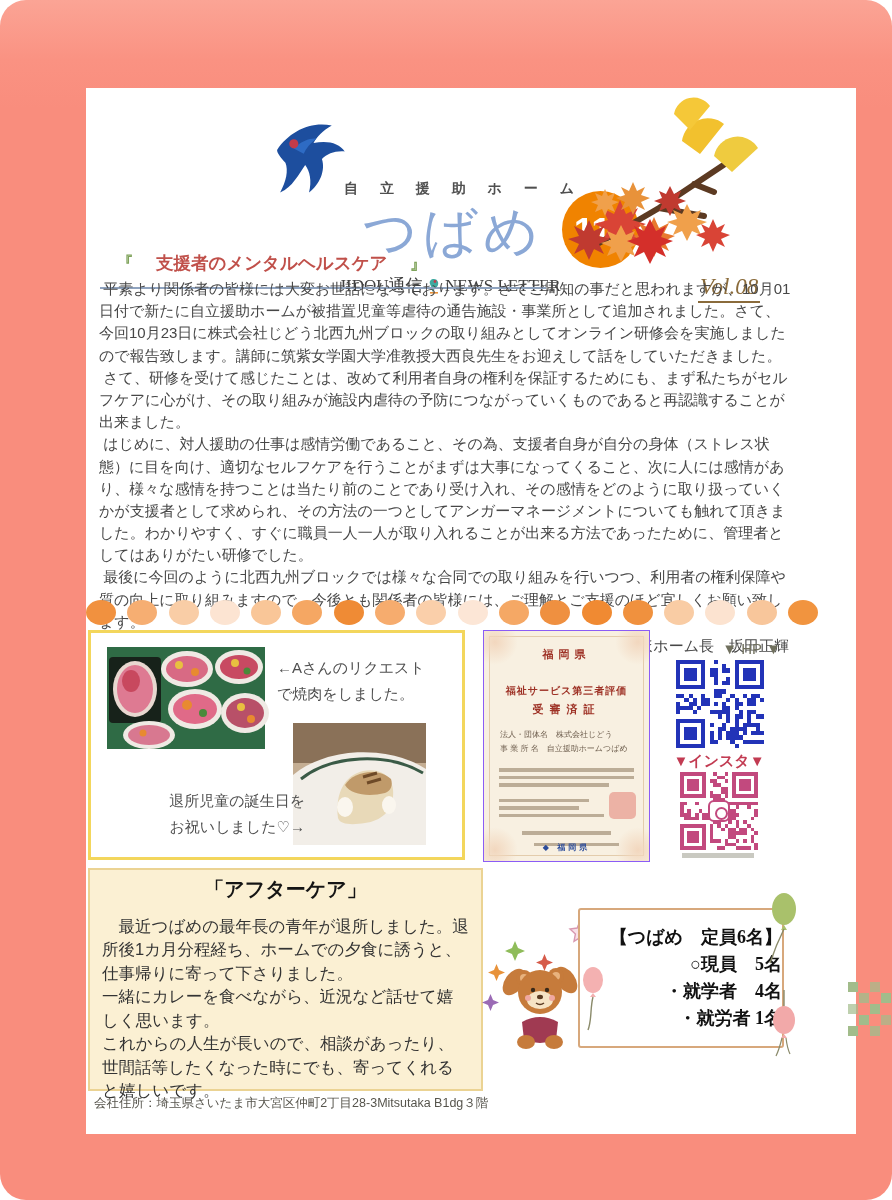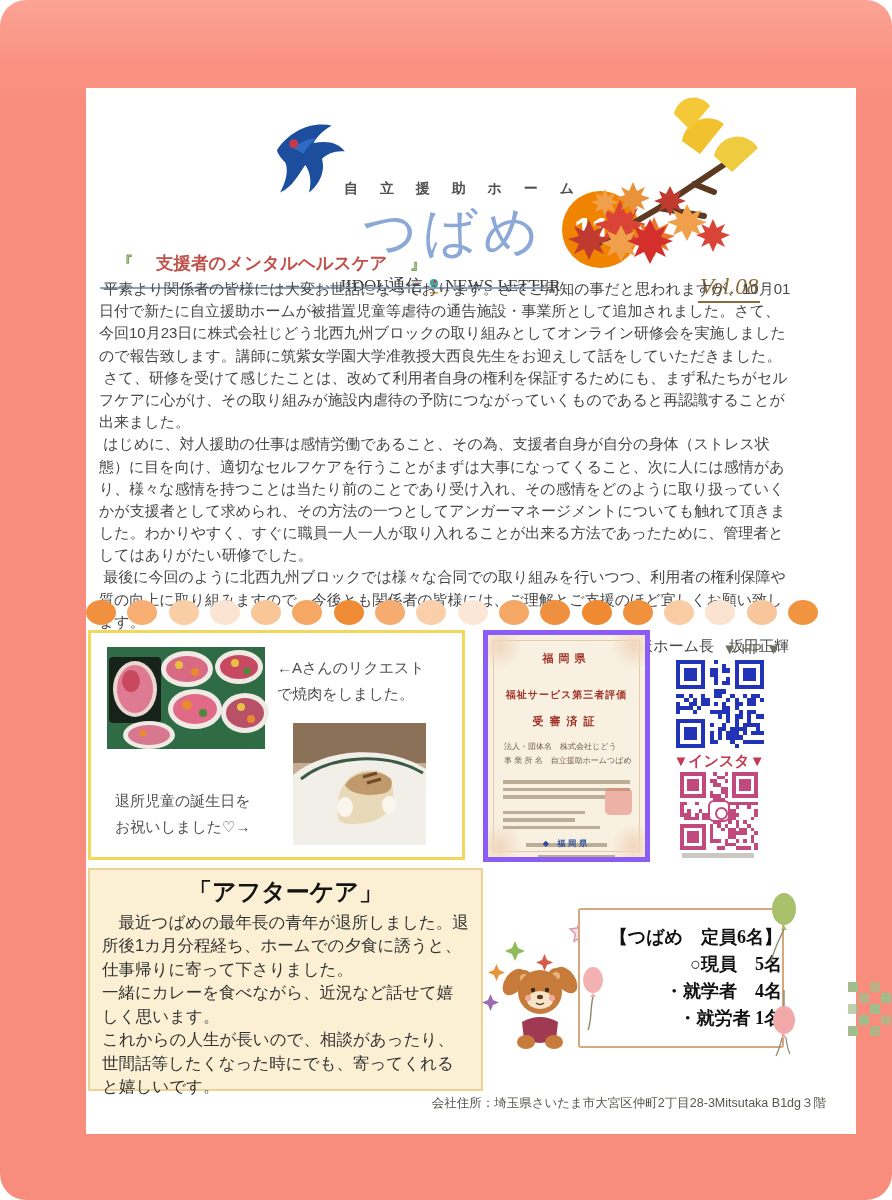--- a/index.html
+++ b/index.html
@@ -30,50 +30,50 @@
 
   
   .dots { left:0px; top:512px; width:744px; height:26px; display:flex; gap:11.3px; }
   .dots span { width:30px; height:25px; border-radius:50%; flex:0 0 auto; }
 
   
   .photo-box { left:2px; top:542px; width:377px; height:230px; border:3px solid #F3D65C; background:#fff; }
   .cap { position:absolute; font-size:15px; color:#4F4F4F; line-height:1.7; white-space:pre-wrap; }
 
   
-  .cert { left:397px; top:542px; width:167px; height:232px; border:5px solid #8b5cf6; background:#F8F0E1; overflow:hidden; }
+  .cert { left:397px; top:542px; width:167px; height:232px; border:1px solid #8b5cf6; background:#F8F0E1; overflow:hidden; }
   .cert:before { content:""; position:absolute; inset:5px; border:1px solid #E3CCAC; }
   .cert-orn { position:absolute; width:46px; height:46px; border-radius:50%; background:radial-gradient(circle,#F2D7BE 0%,rgba(242,215,190,0) 70%); }
   .cert-title { text-align:center; color:#9E3226; font-weight:bold; font-family:"Liberation Serif","DejaVu Serif",serif; position:relative; }
   .cert-small { color:#6E5E4E; font-size:8px; position:relative; margin:3px 0 0 16px; }
   .cert-bar { position:relative; height:3.5px; background:#BCAD97; margin:4px 15px 0; }
   .cert-stamp { position:absolute; right:13px; bottom:42px; width:27px; height:27px; border-radius:5px; background:rgba(226,128,116,.55); }
   .cert-seal { position:absolute; bottom:8px; left:0; width:100%; text-align:center; font-size:8px; color:#2B4C9B; font-weight:bold; letter-spacing:3px; }
 
   
   .qr-label { position:absolute; width:160px; text-align:center; font-size:15px; }
   .hp-label { left:576px; top:552px; color:#70705E;padding-left:19px; }
   .insta-label { left:553px; top:664px; color:#C23B52; font-weight:bold; }
   .qr-grid { position:absolute; }
   .qr-grid svg { display:block; width:100%; height:100%; }
   .insta-logo { position:absolute; left:50%; top:50%; width:22px; height:22px; margin:-11px 0 0 -11px; background:#fff; border:2px solid #C2497E; border-radius:6px; }
   .insta-logo:before { content:""; position:absolute; left:50%; top:50%; width:9px; height:9px; margin:-4.5px 0 0 -4.5px; border:2px solid #C2497E; border-radius:50%; }
   .qr-caption { left:596px; top:765px; width:72px; height:5px; background:#C9C9C1; }
 
   
   .aftercare { left:2px; top:780px; width:395px; height:223px; background:#FBF0D3; border:2px solid #EBD393; padding:6px 12px 0; }
-  .ac-title { text-align:center; font-size:24px; font-weight:bold; color:#141414; margin-bottom:3px; }
+  .ac-title { text-align:center; font-size:20px; font-weight:bold; color:#141414; margin-bottom:12px; }
   .aftercare p { font-size:16.5px; color:#333; line-height:1.42; white-space:pre-wrap; }
 
   
   .capacity { left:492px; top:820px; width:206px; height:140px; border:2px solid #D7A87C; border-radius:3px; background:#fff; padding:14px 0 0 13px; }
   .capacity div { font-size:18px; font-weight:bold; color:#111; line-height:1.5; font-family:"Liberation Serif","DejaVu Serif",serif; white-space:pre-wrap;text-align:right; }
 
   
-  .footer { left:0px; top:1007px; width:740px; text-align:right; font-size:12.5px; color:#56544C; }
+  .footer { left:8px; top:1007px; width:740px; font-size:12.5px; color:#56544C; }
 
   svg.deco { position:absolute; overflow:visible; }
 </style>
 </head>
 <body>
 
 <div class="frame"></div>
 
 <div class="paper">
 
@@ -199,32 +199,32 @@
       <rect width="133" height="122" fill="#C4AD92"></rect>
       <rect width="133" height="40" fill="#8A7158"></rect>
       <path d="M0,52 A90,60 0 0 1 133,46 L133,122 L0,122 Z" fill="#F2EEE8"></path>
       <path d="M8,56 A84,54 0 0 1 130,50" stroke="#3A5A46" stroke-width="3" fill="none"></path>
       <path d="M45,95 C42,70 52,52 70,48 C92,44 102,58 100,74 C99,88 88,98 72,100 C60,102 47,102 45,95 Z" fill="#E8D9B8"></path>
       <path d="M52,62 C60,48 86,44 98,56 C100,62 98,68 92,70 C76,74 58,72 52,62 Z" fill="#C09A6A"></path>
       <path d="M70,54 L84,50 M74,60 L88,56" stroke="#6E4A28" stroke-width="3"></path>
       <ellipse cx="52" cy="84" rx="8" ry="10" fill="#FAF6EE"></ellipse>
       <ellipse cx="96" cy="82" rx="7" ry="9" fill="#FAF6EE"></ellipse>
     </svg>
-    <div class="cap" style="left:24px;top:155px;width:190px;">退所児童の誕生日を
+    <div class="cap" style="left:24px;top:155px;width:190px;text-align:right;">退所児童の誕生日を
 お祝いしました♡→</div>
   </div>
 
   <div class="abs cert">
     <div class="cert-orn" style="left:-12px;top:-12px;"></div>
     <div class="cert-orn" style="right:-12px;top:-12px;"></div>
     <div class="cert-orn" style="left:-12px;bottom:-12px;"></div>
     <div class="cert-orn" style="right:-12px;bottom:-12px;"></div>
     <div class="cert-title" style="margin-top:16px;font-size:11px;letter-spacing:5px;">福岡県</div>
     <div class="cert-title" style="margin-top:22px;font-size:10px;letter-spacing:1px;">福祉サービス第三者評価</div>
-    <div class="cert-title" style="margin-top:12px;font-size:11px;letter-spacing:6px;">受審済証</div>
+    <div class="cert-title" style="margin-top:4px;font-size:11px;letter-spacing:6px;">受審済証</div>
     <div class="cert-small" style="margin-top:12px;">法人・団体名　株式会社じどう</div>
     <div class="cert-small">事 業 所 名　自立援助ホームつばめ</div>
     <div class="cert-bar" style="margin-top:14px;"></div>
     <div class="cert-bar"></div>
     <div class="cert-bar" style="margin-right:40px;"></div>
     <div class="cert-bar" style="margin-top:12px;margin-right:60px;"></div>
     <div class="cert-bar" style="margin-right:70px;"></div>
     <div class="cert-bar" style="margin-right:45px;"></div>
     <div class="cert-bar" style="margin-top:14px;margin-left:38px;margin-right:38px;"></div>
     <div class="cert-bar" style="margin-top:8px;margin-left:50px;margin-right:30px;height:3px;"></div>

